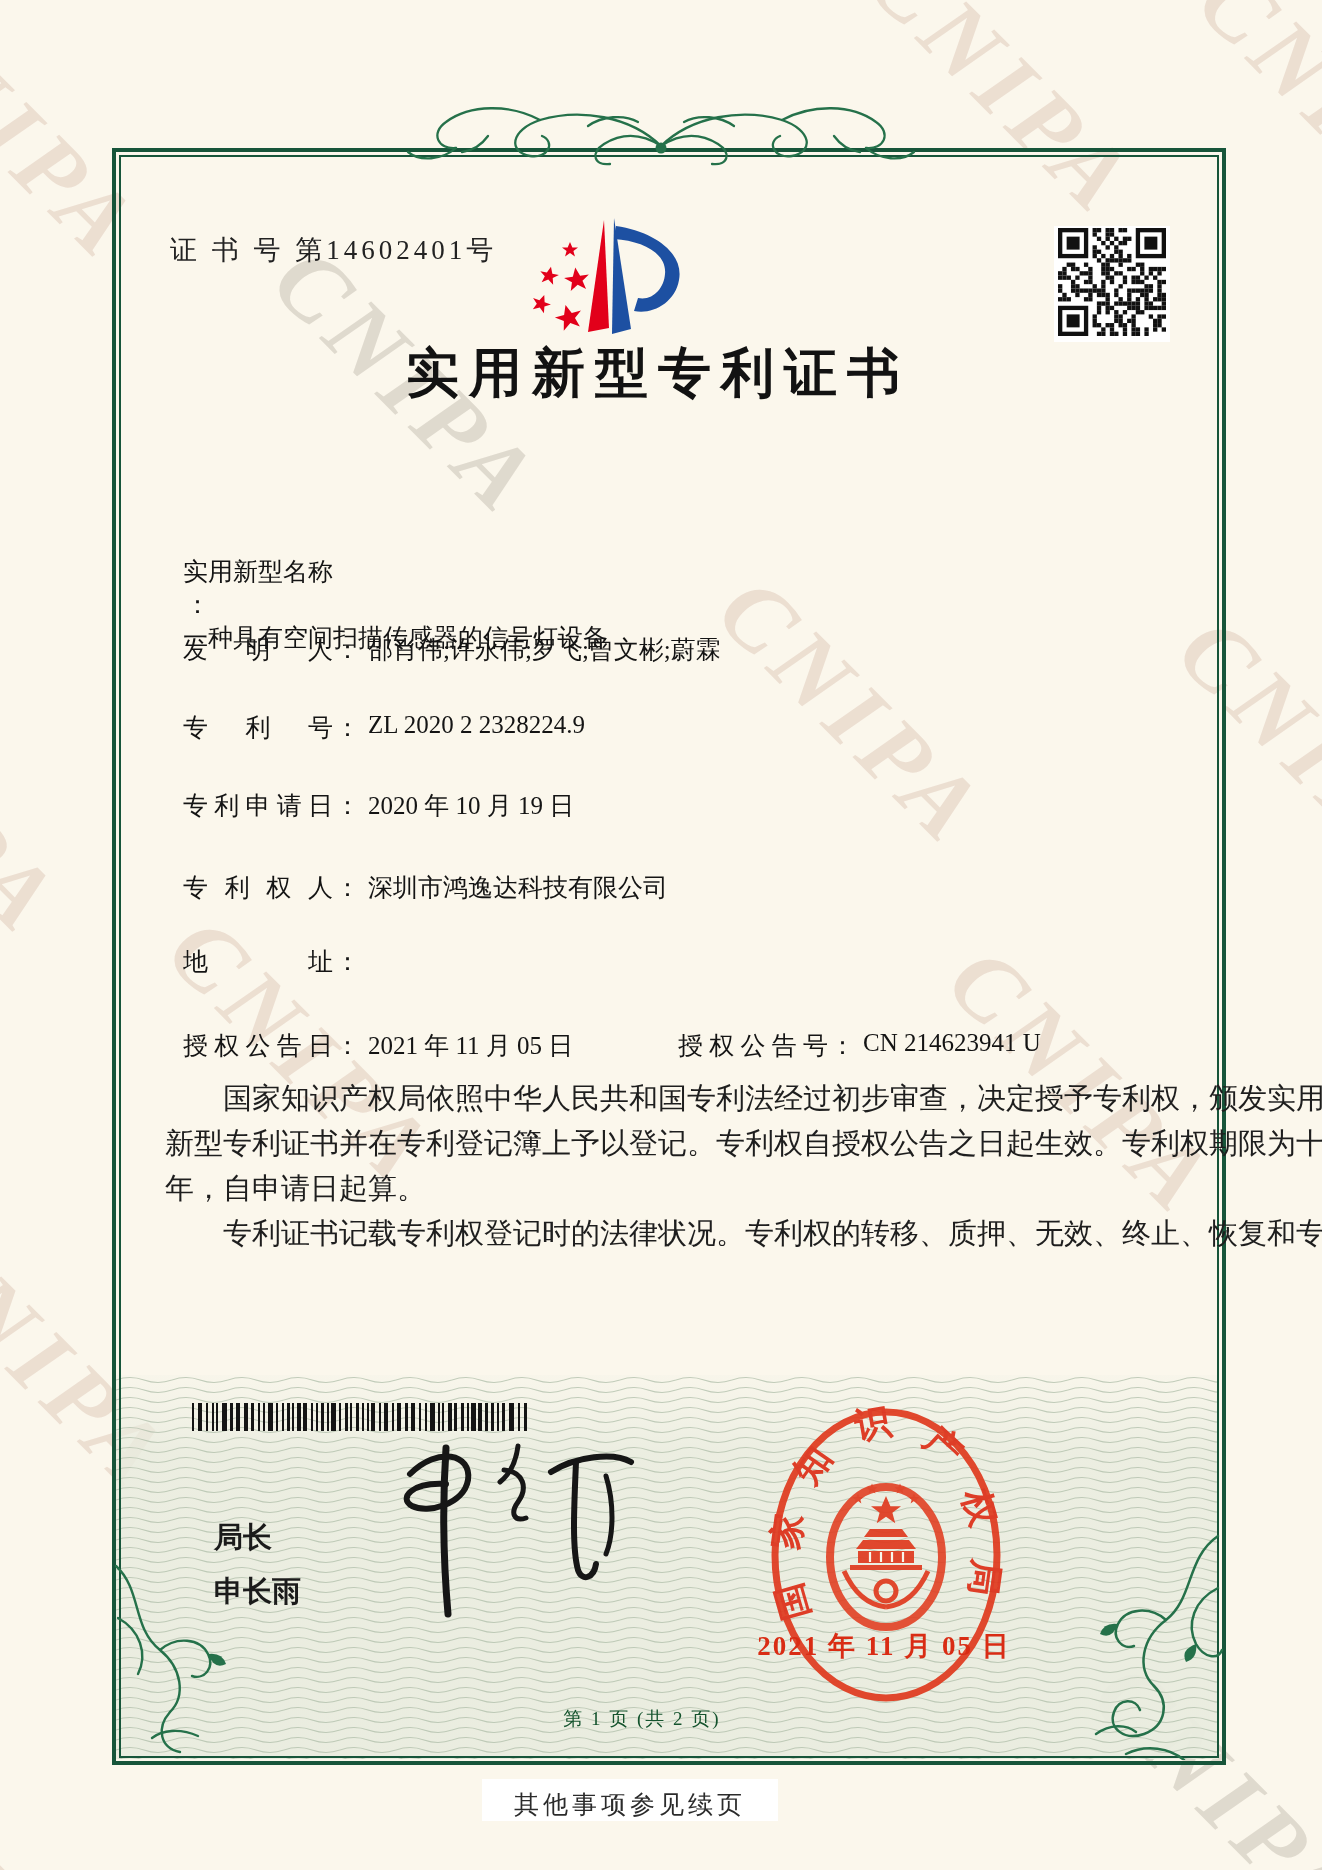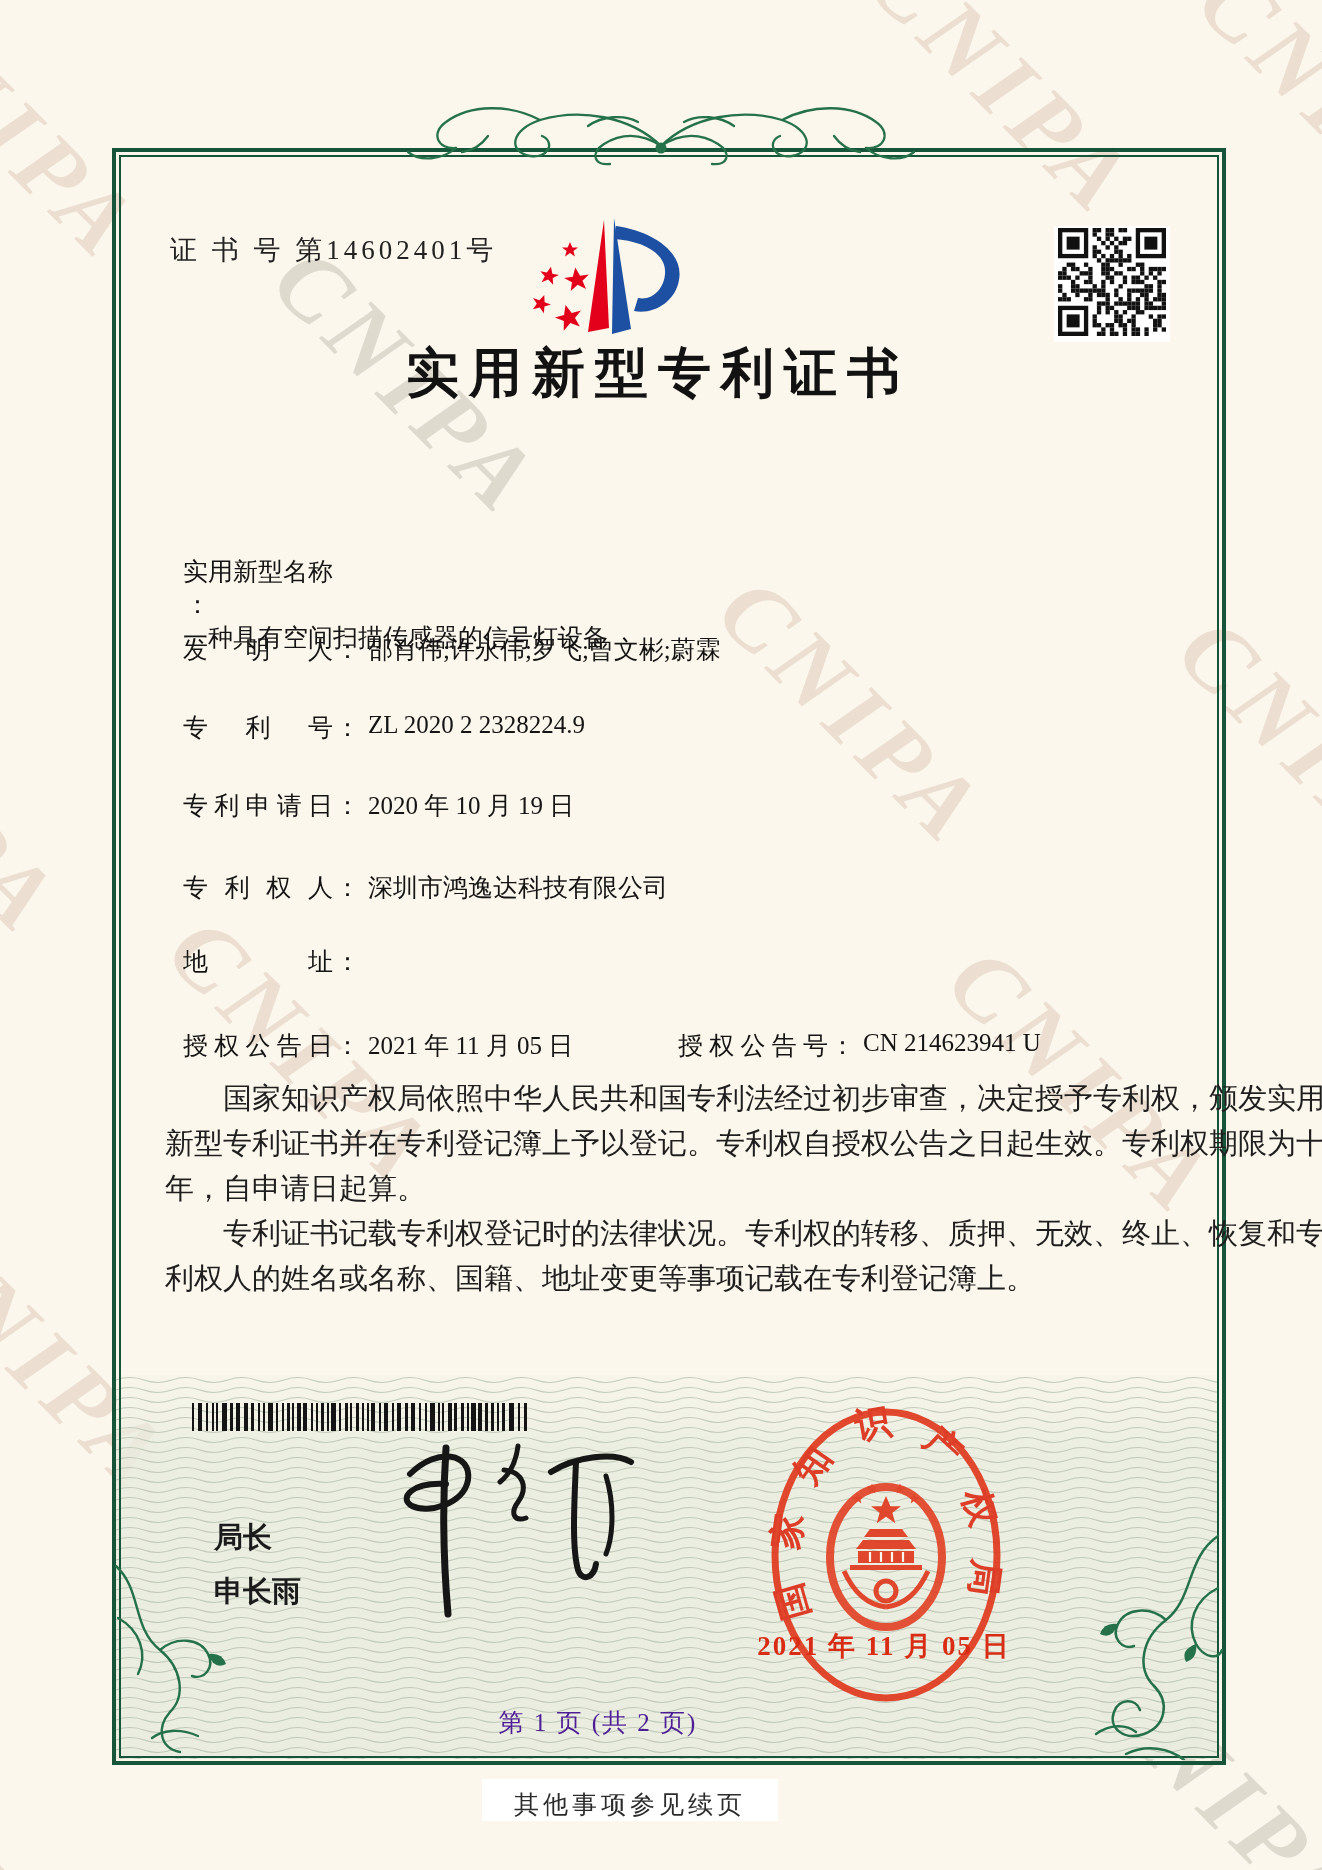--- a/index.html
+++ b/index.html
@@ -45,22 +45,22 @@
   .barcode{position:absolute;left:192px;top:1403px;z-index:5;}
 
   .sig-label{position:absolute;left:190px;font-family:"Liberation Sans","DejaVu Sans",sans-serif;
              font-weight:700;font-size:29px;color:#1b1b1b;z-index:5;margin-left:24px;}
   .signature{position:absolute;left:368px;top:1418px;z-index:5;}
 
   .seal{position:absolute;left:762px;top:1405px;z-index:6;opacity:.92;}
   .seal-date{position:absolute;left:884px;top:1628px;transform:translateX(-50%);font-size:27px;
              font-weight:700;color:#d92c14;letter-spacing:2px;white-space:nowrap;z-index:7;}
 
-  .page-num{position:absolute;left:598px;top:1706px;transform:translateX(-50%);font-size:25px;
-            color:#4c1d95;letter-spacing:2px;z-index:5;white-space:nowrap;}
+  .page-num{position:absolute;left:642px;top:1706px;transform:translateX(-50%);font-size:19px;
+            color:#14532d;letter-spacing:2px;z-index:5;white-space:nowrap;}
   .cont-note{position:absolute;left:630px;top:1779px;transform:translateX(-50%);background:#ffffff;
              padding:9px 32px 0;font-size:25px;color:#2b2b2b;letter-spacing:4px;z-index:5;white-space:nowrap;}
 </style>
 </head>
 <body>
 
 <div class="page">
 
   <div class="wm" style="left:-70px;top:-30px;">CNIPA</div>
   <div class="wm" style="left:925px;top:-75px;">CNIPA</div>
@@ -421,21 +421,20 @@
   </div>
 
   <div class="bodytext">
     <div>
       <div class="bline indent">国家知识产权局依照中华人民共和国专利法经过初步审查，决定授予专利权，颁发实用</div>
       <div class="bline">新型专利证书并在专利登记簿上予以登记。专利权自授权公告之日起生效。专利权期限为十</div>
       <div class="bline">年，自申请日起算。</div>
     </div>
     <div>
       <div class="bline indent">专利证书记载专利权登记时的法律状况。专利权的转移、质押、无效、终止、恢复和专</div>
-      <div class="bline">利权人的姓名或名称、国籍、地址变更等事项记载在专利登记簿上。</div>
     </div>
   </div>
 
   <div class="barcode" id="barcode"><svg width="335" height="28" viewBox="0 0 335 28">
         <rect x="0" y="0" width="2" height="28" fill="#141414"></rect>
         <rect x="6" y="0" width="4" height="28" fill="#141414"></rect>
         <rect x="14" y="0" width="2" height="28" fill="#141414"></rect>
         <rect x="20" y="0" width="2" height="28" fill="#141414"></rect>
         <rect x="24" y="0" width="2" height="28" fill="#141414"></rect>
         <rect x="30" y="0" width="5" height="28" fill="#141414"></rect>

